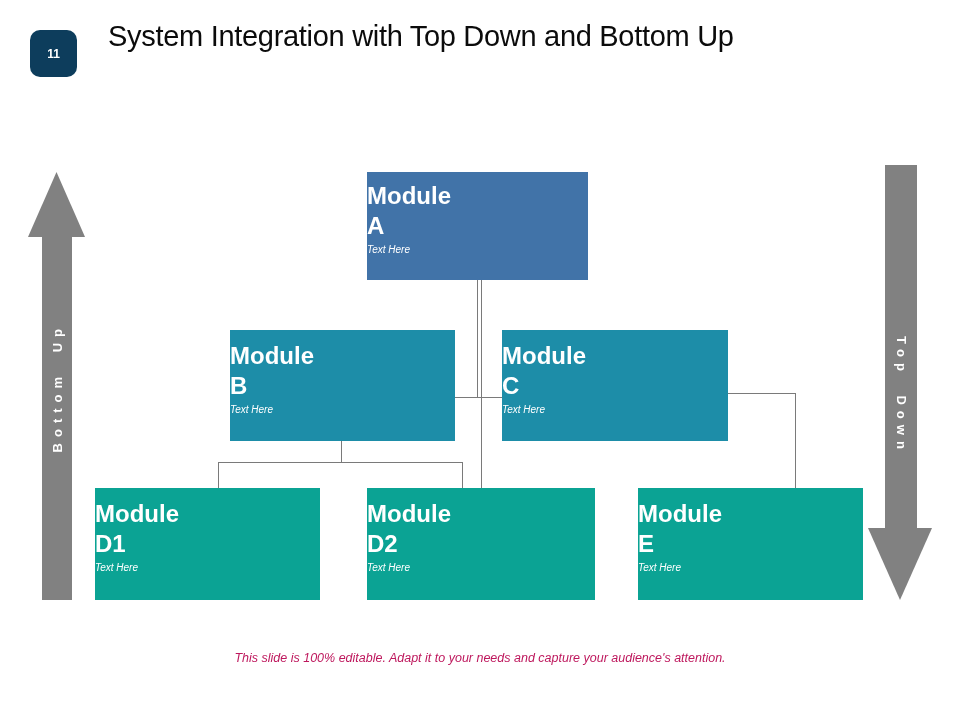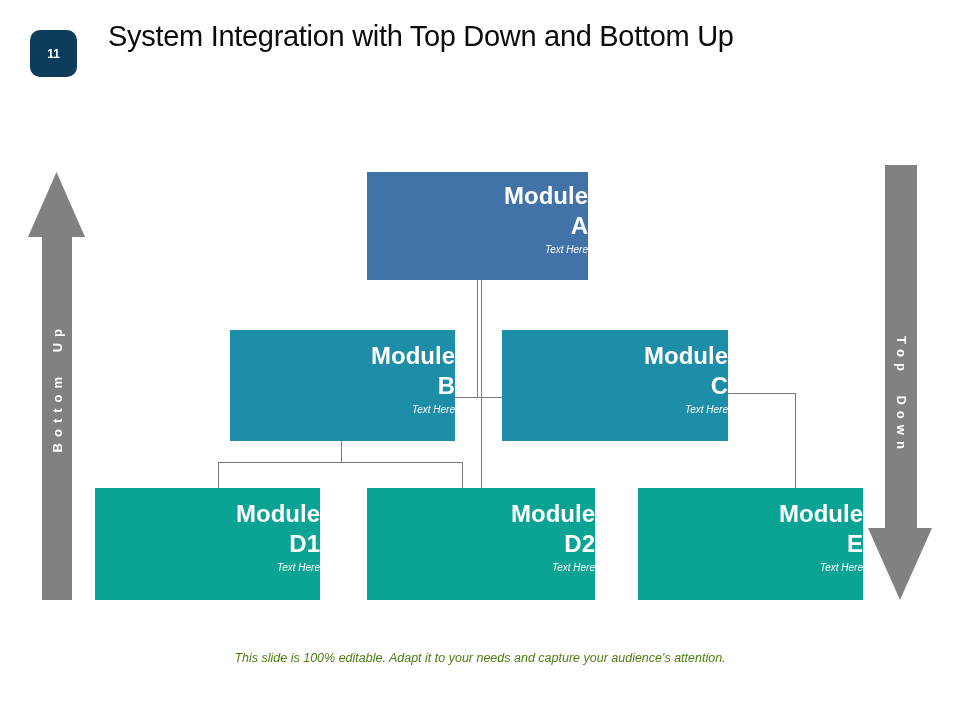--- a/index.html
+++ b/index.html
@@ -71,21 +71,21 @@
   .vtext.up { transform: rotate(180deg); }
 
   
   .connector { position: absolute; background: #7a7a7a; }
 
   
   .module {
     position: absolute;
     display: flex;
     flex-direction: column;
-    align-items: flex-end;
+    align-items: flex-start;
     justify-content: center;
     padding-bottom: 12px;
     box-sizing: border-box;
     color: #ffffff;
     text-align: center;
   }
   .module .m-title { font-size: 24px; font-weight: bold; line-height: 30px; }
   .module .m-letter { font-size: 24px; font-weight: bold; line-height: 30px; }
   .module .m-sub { font-size: 10px; font-style: italic; line-height: 18px; }
 
@@ -97,21 +97,21 @@
   .module.e  { left: 638px; top: 488px; width: 225px; height: 112px; background: #0ba394; }
 
   
   .footer-note {
     position: absolute;
     left: 0; top: 651px;
     width: 100%;
     text-align: center;
     font-size: 12.5px;
     font-style: italic;
-    color: #4d7c0f;
+    color: #be185d;
   }
 </style>
 </head>
 <body>
 
 <div class="slide">
 
   <div class="slide-number-badge">
     <span>11</span>
   </div>

